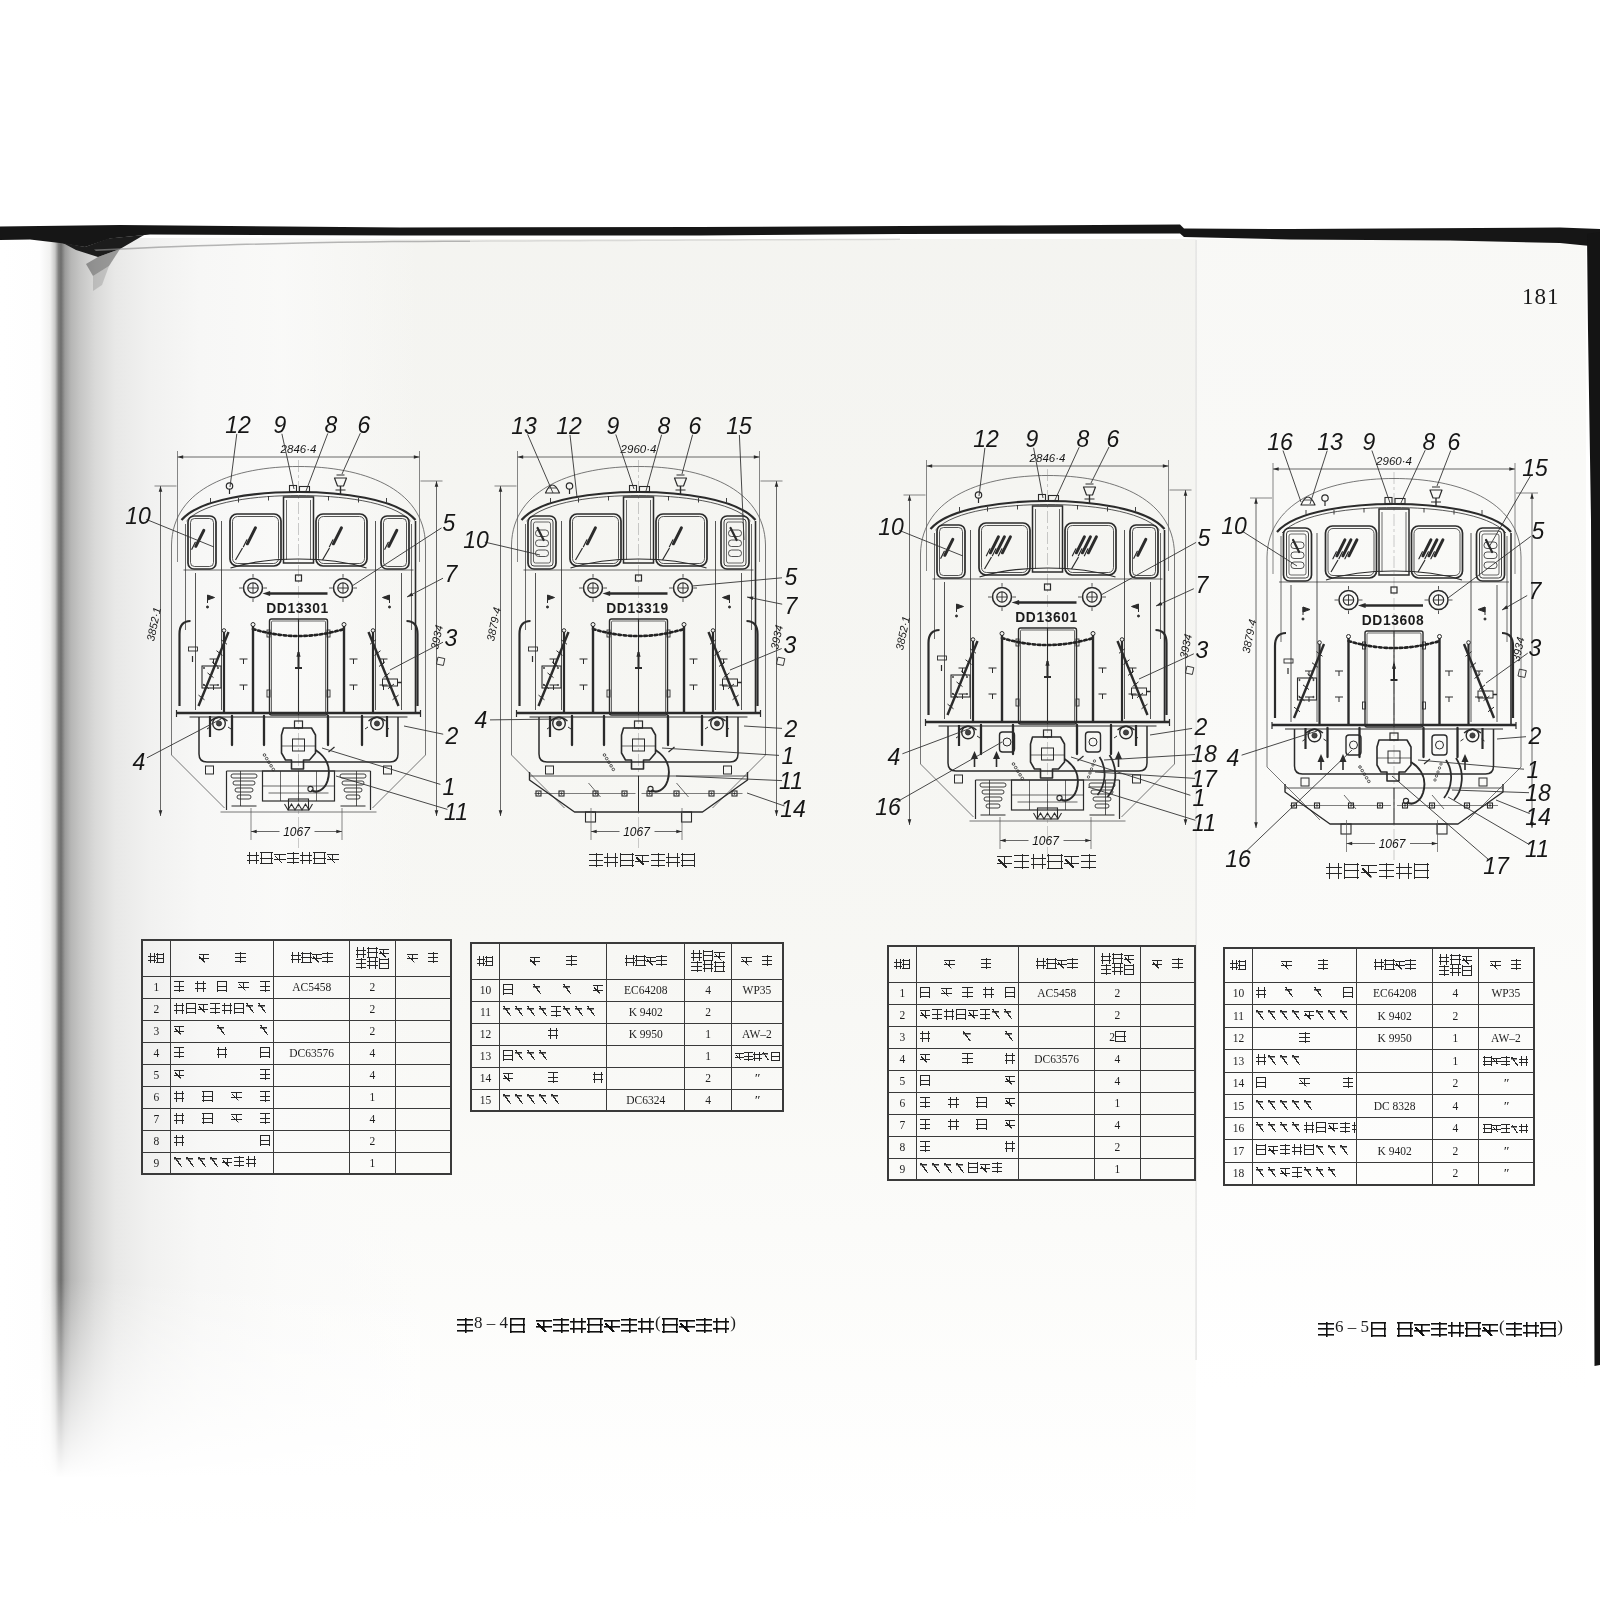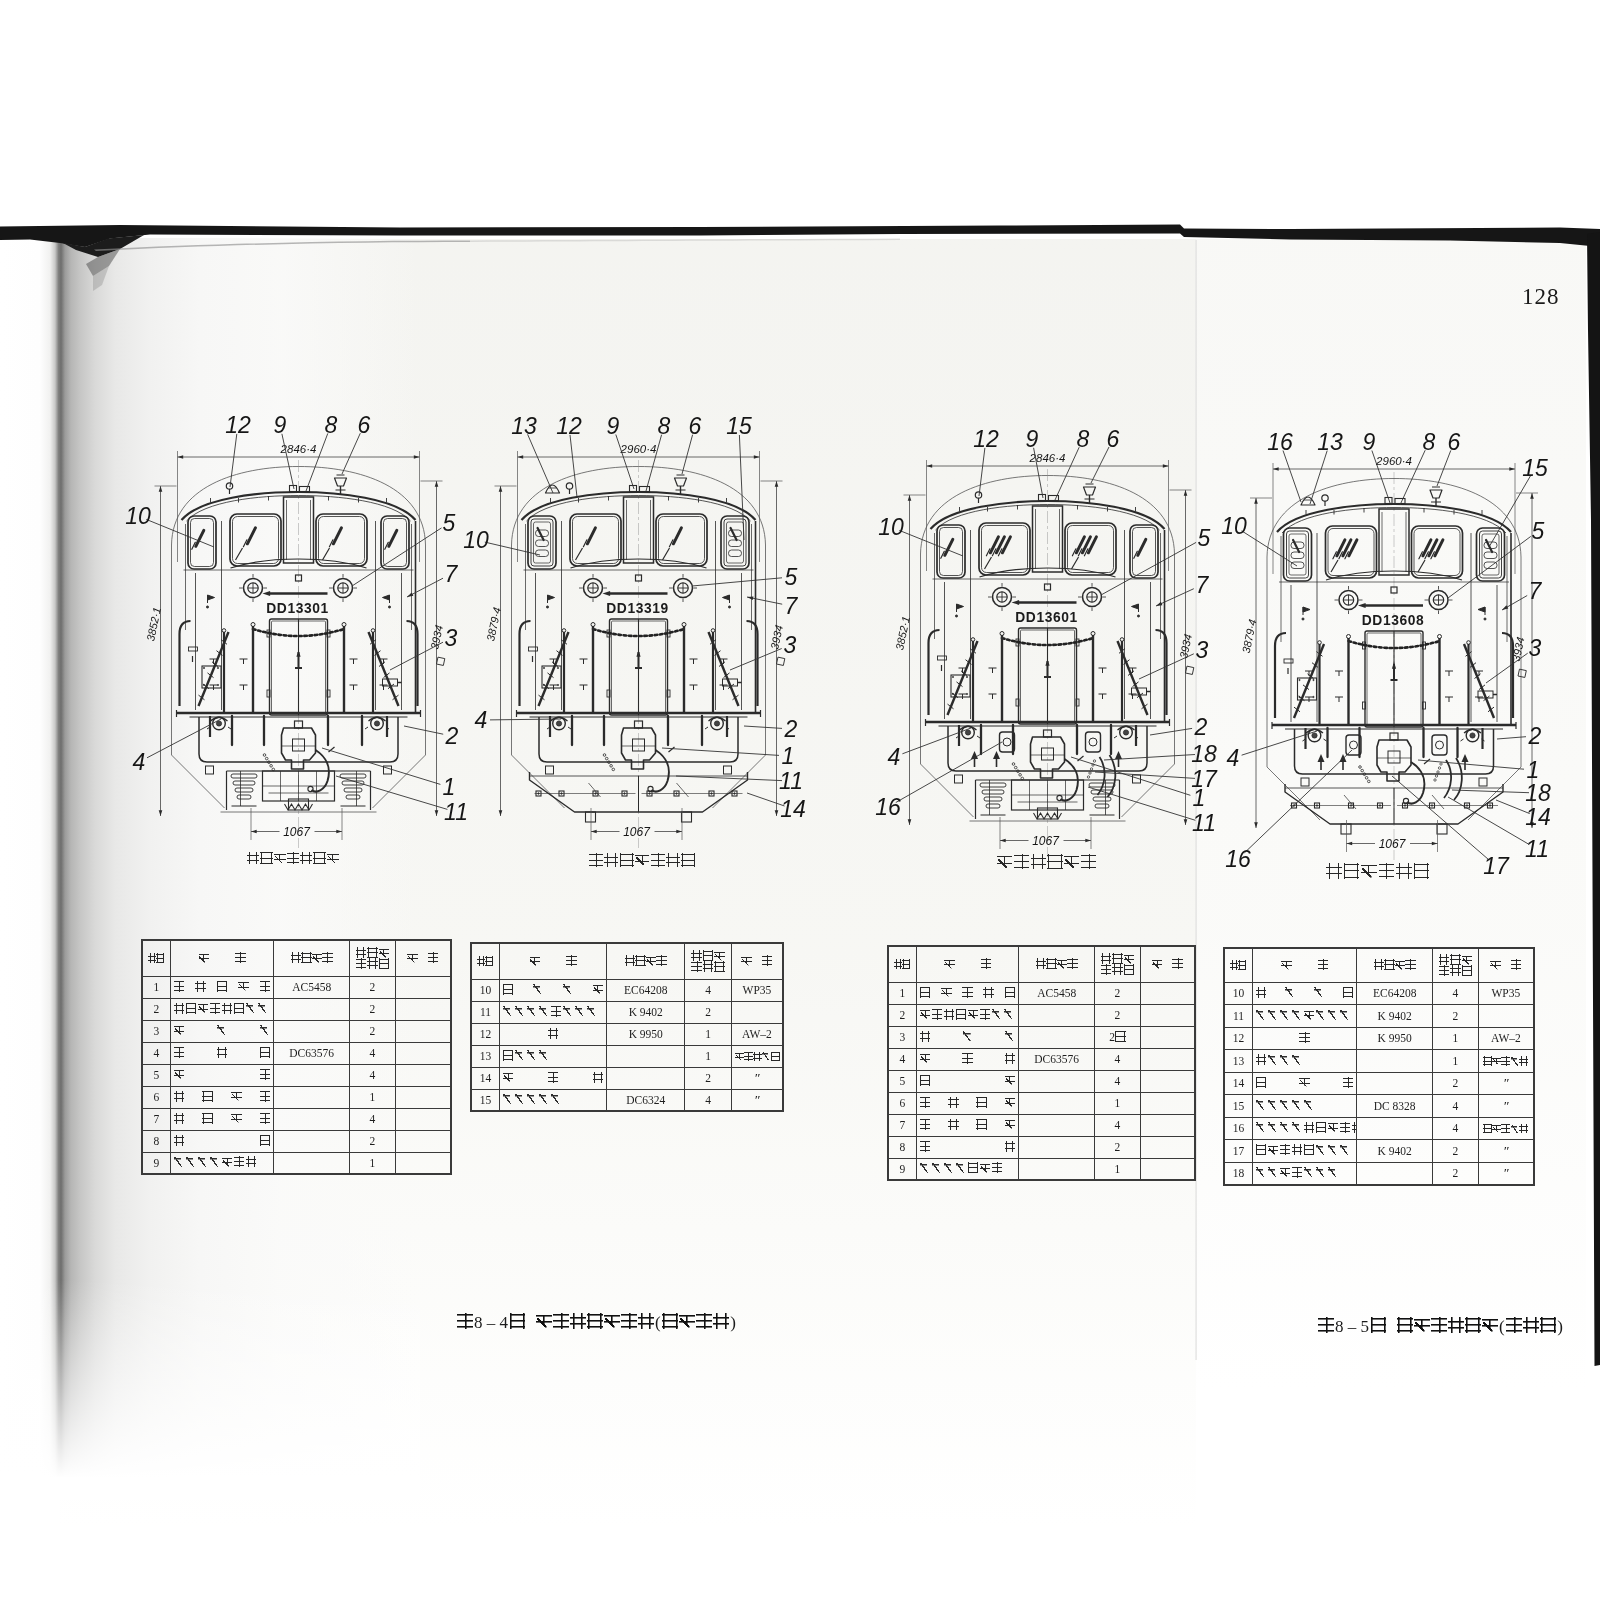--- a/index.html
+++ b/index.html
@@ -34,41 +34,41 @@
 .pc{background-image:linear-gradient(#282828,#282828),linear-gradient(#282828,#282828),linear-gradient(#282828,#282828),linear-gradient(#282828,#282828),linear-gradient(#282828,#282828);background-size:100% 1px,100% 1px,1px 100%,1px 100%,100% 1px;background-position:0 4%,0 96%,4% 0,96% 0,0 50%}
 .pd{background-image:linear-gradient(#282828,#282828),linear-gradient(#282828,#282828),linear-gradient(45deg,transparent 44%,#282828 44%,#282828 56%,transparent 56%),linear-gradient(#282828,#282828);background-size:100% 1px,1px 60%,60% 60%,100% 1px;background-position:0 15%,50% 40%,20% 80%,0 60%}
 .pk{background-image:linear-gradient(#2e2e2e,#2e2e2e),linear-gradient(55deg,transparent 46%,#2e2e2e 46%,#2e2e2e 56%,transparent 56%);background-size:70% 1.5px,80% 90%;background-position:15% 22%,10% 60%}
 
 .qa{background-image:linear-gradient(#111,#111),linear-gradient(#111,#111),linear-gradient(#111,#111),linear-gradient(#111,#111);background-size:100% 1.6px,100% 1.6px,100% 1.6px,1.6px 100%;background-position:0 8%,0 50%,0 92%,55% 0}
 .qb{background-image:linear-gradient(#111,#111),linear-gradient(#111,#111),linear-gradient(#111,#111),linear-gradient(#111,#111);background-size:1.6px 100%,1.6px 100%,100% 1.6px,100% 1.6px;background-position:18% 0,82% 0,0 28%,0 72%}
 .qc{background-image:linear-gradient(#111,#111),linear-gradient(#111,#111),linear-gradient(#111,#111),linear-gradient(#111,#111),linear-gradient(#111,#111);background-size:100% 1.6px,100% 1.6px,1.6px 100%,1.6px 100%,100% 1.6px;background-position:0 4%,0 96%,4% 0,96% 0,0 50%}
 .qd{background-image:linear-gradient(#111,#111),linear-gradient(#111,#111),linear-gradient(45deg,transparent 42%,#111 42%,#111 58%,transparent 58%),linear-gradient(#111,#111);background-size:100% 1.6px,1.6px 60%,60% 60%,100% 1.6px;background-position:0 15%,50% 40%,20% 80%,0 60%}
 .dit{font-family:"Liberation Serif",serif;font-size:13.5px;font-style:italic;color:#111}
 .cap{position:absolute;display:flex}
-.fig{position:absolute;display:flex;align-items:flex-start;gap:1.5px;white-space:nowrap}
+.fig{position:absolute;display:flex;align-items:flex-end;gap:1.5px;white-space:nowrap}
 .fl{font-family:"Liberation Serif",serif;font-size:17px;color:#1c1c1c;white-space:nowrap}
 </style></head>
 <body>
 <div id="page">
 <div class="ppl"></div>
 <div class="ppr"></div>
 <div class="spine"></div>
 <div class="spinefade"></div>
 <svg width="1600" height="1600" viewBox="0 0 1600 1600" style="position:absolute;left:0;top:0">
       <path d="M0,226.5 L120,225 L400,227.5 L700,227 L1000,225.5 L1180,224.5 L1184,228.5 L1290,229 L1560,227.5 L1600,229 L1600,247 L1560,243 L1450,240.5 L1290,239.5 L1184,237 L1180,233.5 L900,234 L700,235.5 L400,235.5 L150,234.5 L110,238.5 L85,247 L60,243 L30,239.5 L0,240 Z" fill="#161616"></path>
       <path d="M62,242.5 L85,247 L108,238.5 L144,235 L120,249 L98,257 L76,250 Z" fill="#1c1c1c"></path>
       <path d="M98,257 L120,249 L109,266 L93,276 L86,264 Z" fill="#4a4a4a" opacity="0.5"></path>
       <path d="M93,276 L109,266 L102,285 L93,291 Z" fill="#777" opacity="0.3"></path>
       <path d="M94,249.5 C240,242.5 360,240.5 470,240.5 L470,242.0 C360,242.0 240,244 96,251 Z" fill="#909090" opacity="0.65"></path>
       <path d="M470,240.5 C640,239.5 760,239 900,238.5 L900,240 C760,240.5 640,241 470,242 Z" fill="#aaa" opacity="0.35"></path>
       <path d="M1587,234 L1600,232 L1600,1365 L1594.5,1366 L1593,1000 L1591,520 L1588,330 Z" fill="#141414"></path>
     </svg>
 <div class="rightbar"></div>
 <div class="pageedge"></div>
-<div class="pnum">128</div>
+<div class="pnum">181</div>
 <svg width="1600" height="1600" viewBox="0 0 1600 1600" style="position:absolute;left:0;top:0">
       <line x1="298.5" y1="460.0" x2="298.5" y2="848.0" stroke="#999" stroke-width="0.5" stroke-linecap="butt" stroke-dasharray="12,3,3,3"></line>
       <path d="M171.5,755 L171.5,545 C172.5,487 236.5,466.5 298.5,466.5 C360.5,466.5 424.5,487 425.5,545 L425.5,755" fill="none" stroke="#555" stroke-width="0.8" stroke-linejoin="round" stroke-linecap="butt"></path>
       <line x1="171.5" y1="755.0" x2="224.5" y2="808.0" stroke="#555" stroke-width="0.8" stroke-linecap="butt"></line>
       <line x1="425.5" y1="755.0" x2="372.5" y2="808.0" stroke="#555" stroke-width="0.8" stroke-linecap="butt"></line>
       <line x1="177.5" y1="457.0" x2="419.5" y2="457.0" stroke="#444" stroke-width="0.8" stroke-linecap="butt"></line>
       <polygon points="177.5,457.0 183.2,455.2 183.2,458.8" fill="#2b2b2b"></polygon>
       <polygon points="419.5,457.0 413.8,458.8 413.8,455.2" fill="#2b2b2b"></polygon>
       <line x1="177.5" y1="451.0" x2="177.5" y2="562.0" stroke="#555" stroke-width="0.7" stroke-linecap="butt"></line>
       <line x1="419.5" y1="451.0" x2="419.5" y2="562.0" stroke="#555" stroke-width="0.7" stroke-linecap="butt"></line>
@@ -1722,21 +1722,21 @@
       <i class="k qb" style="width:15.5px;height:15.5px"></i>
       <span class="fl">(</span>
       <i class="k qc" style="width:15.5px;height:15.5px"></i>
       <i class="k qd" style="width:15.5px;height:15.5px"></i>
       <i class="k qa" style="width:15.5px;height:15.5px"></i>
       <i class="k qb" style="width:15.5px;height:15.5px"></i>
       <span class="fl">)</span>
     </div>
     <div class="fig" style="left:1318px;top:1317px">
       <i class="k qa" style="width:15.5px;height:15.5px"></i>
-      <span class="fl">8 – 5</span>
+      <span class="fl">6 – 5</span>
       <i class="k qc" style="width:15.5px;height:15.5px"></i>
       <span style="width:8px"></span>
       <i class="k qc" style="width:15.5px;height:15.5px"></i>
       <i class="k qd" style="width:15.5px;height:15.5px"></i>
       <i class="k qa" style="width:15.5px;height:15.5px"></i>
       <i class="k qb" style="width:15.5px;height:15.5px"></i>
       <i class="k qc" style="width:15.5px;height:15.5px"></i>
       <i class="k qd" style="width:15.5px;height:15.5px"></i>
       <span class="fl">(</span>
       <i class="k qa" style="width:15.5px;height:15.5px"></i>

